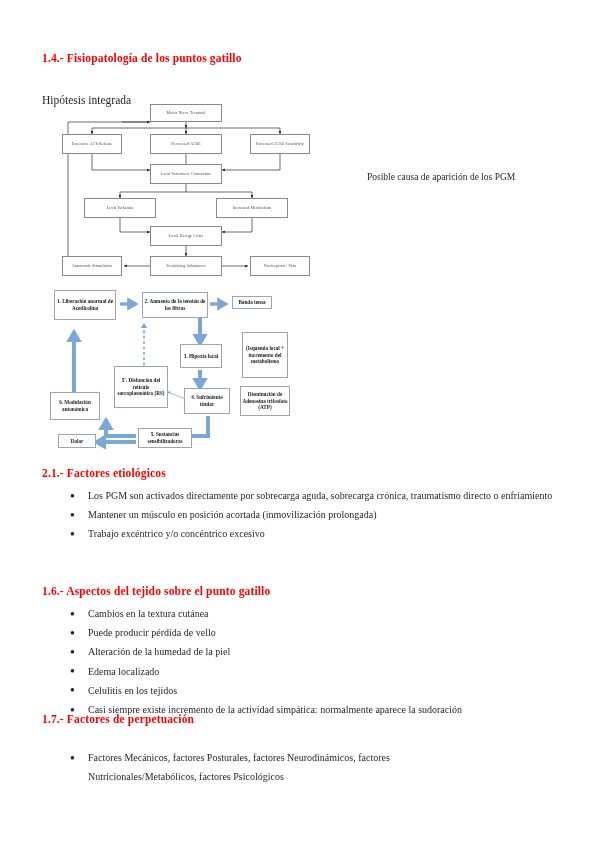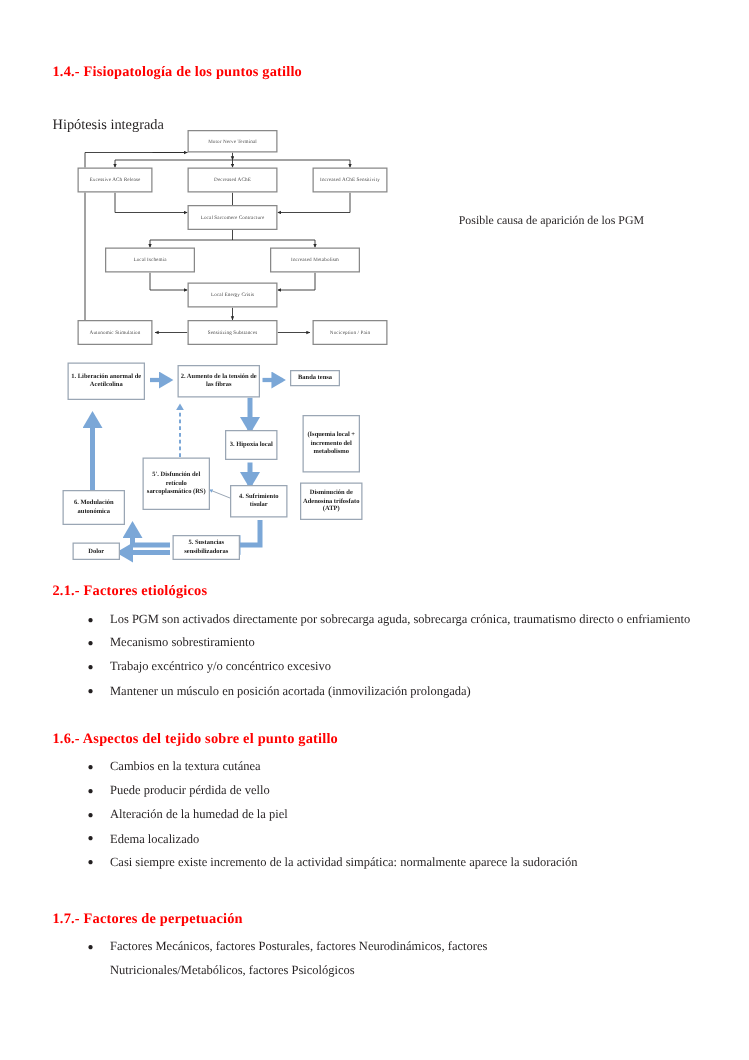--- a/index.html
+++ b/index.html
@@ -254,34 +254,34 @@
 
     <div class="d2box" style="left:90px; top:140px; width:54px; height:20px;">5. Sustancias sensibilizadoras</div>
 
     <div class="d2box" style="left:10px; top:146px; width:38px; height:14px;">Dolor</div>
   </div>
 
   <div class="heading" style="left:42px; top:467px;">2.1.- Factores etiológicos</div>
 
   <ul class="bullets" style="left:64px; top:486px; width:505px;">
     <li>Los PGM son activados directamente por sobrecarga aguda, sobrecarga crónica, traumatismo directo o enfriamiento</li>
-    <li>Mecanismo sobrestiramiento</li>
+    <li>Mantener un músculo en posición acortada (inmovilización prolongada)</li>
     <li>Trabajo excéntrico y/o concéntrico excesivo</li>
-    <li>Mantener un músculo en posición acortada (inmovilización prolongada)</li>
   </ul>
 
   <div class="heading" style="left:42px; top:585px;">1.6.- Aspectos del tejido sobre el punto gatillo</div>
 
   <ul class="bullets" style="left:64px; top:604px; width:505px;">
     <li>Cambios en la textura cutánea</li>
     <li>Puede producir pérdida de vello</li>
     <li>Alteración de la humedad de la piel</li>
     <li>Edema localizado</li>
+    <li>Celulitis en los tejidos</li>
     <li>Casi siempre existe incremento de la actividad simpática: normalmente aparece la sudoración</li>
   </ul>
 
-  <div class="heading" style="left:42px; top:729px;">1.7.- Factores de perpetuación</div>
+  <div class="heading" style="left:42px; top:713px;">1.7.- Factores de perpetuación</div>
 
   <ul class="bullets" style="left:64px; top:748px; width:420px;">
     <li>Factores Mecánicos, factores Posturales, factores Neurodinámicos, factores Nutricionales/Metabólicos, factores Psicológicos</li>
   </ul>
 
 </div>
 
 </body></html>

